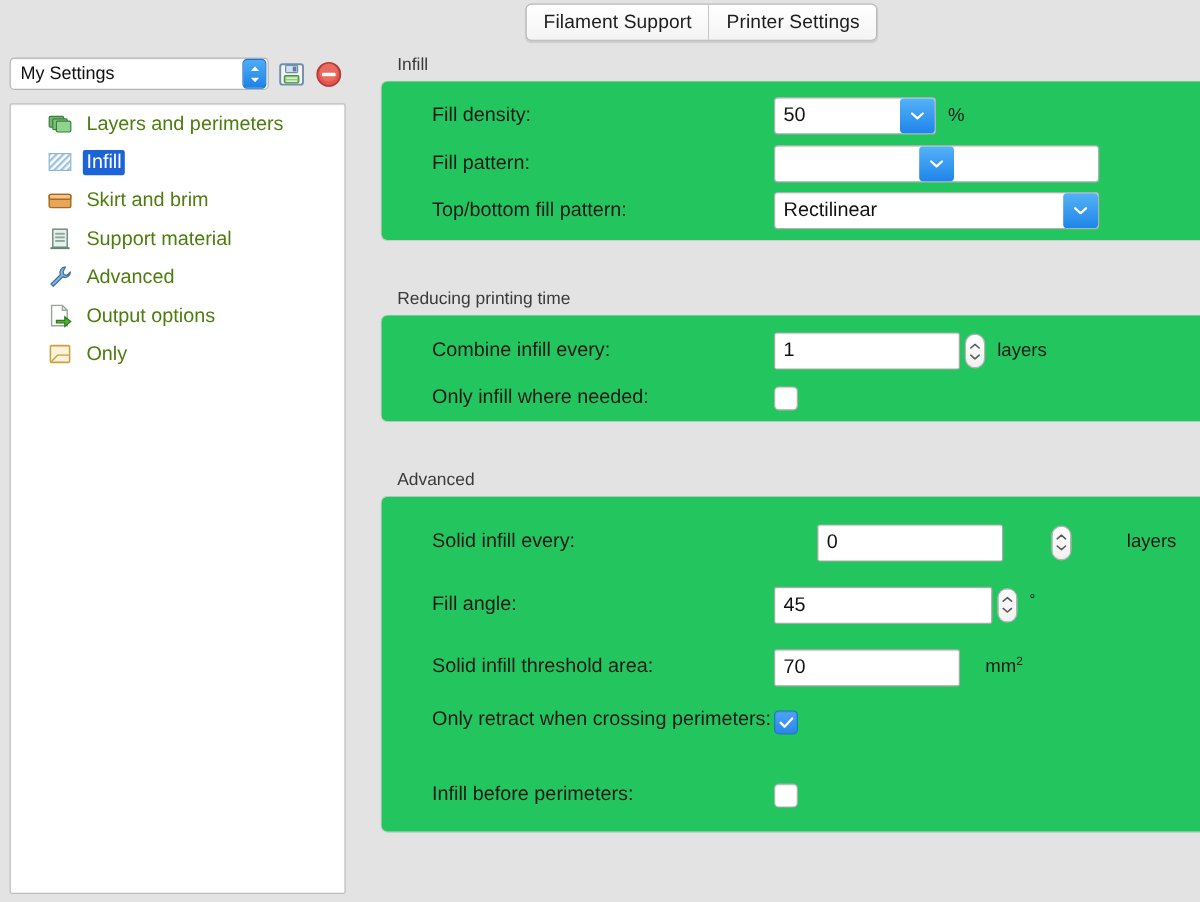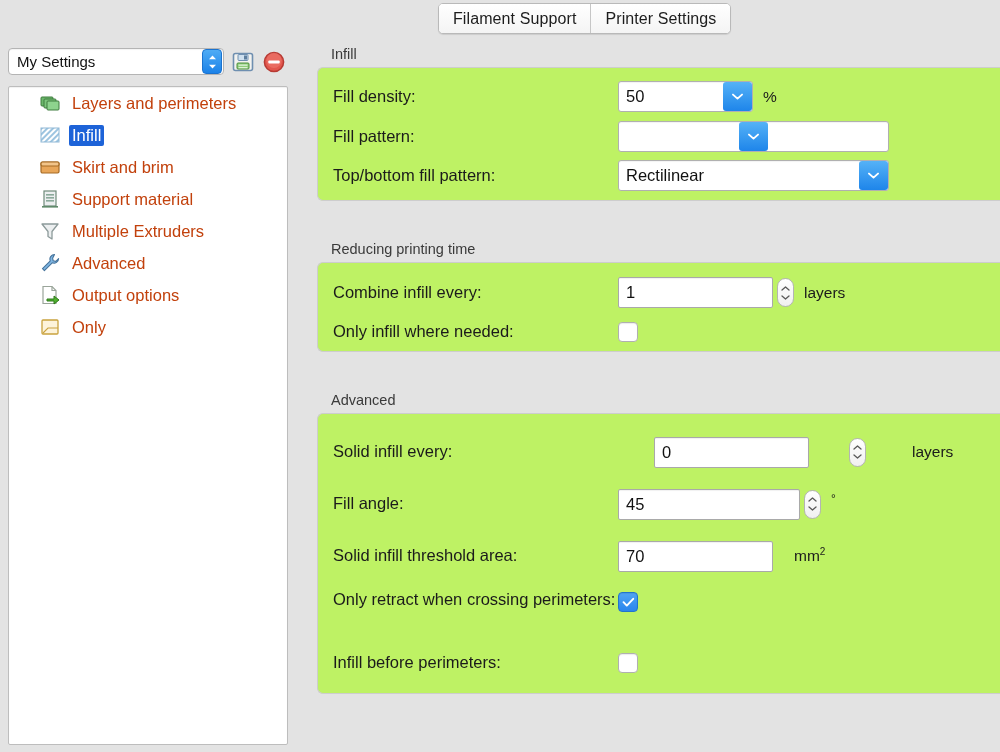--- a/index.html
+++ b/index.html
@@ -78,39 +78,40 @@
     border-radius: 2px;
     overflow: hidden;
     box-shadow: inset 0 1px 1px rgba(0,0,0,0.06);
   }
   .list-item {
     height: 32px; display: flex; align-items: center;
     padding-left: 30px; gap: 8px;
   }
   .li-icon { width: 22px; height: 22px; flex: 0 0 auto; display:block; }
   .li-label {
-    font-size: 16.5px; color: #c2410c; white-space: nowrap;
+    font-size: 16.5px; color: #4d7c0f; white-space: nowrap;
     padding: 1px 3px; border-radius: 2px;
   }
   .list-item.selected .li-label { background: #1d63d8; color: #ffffff; }
 
   
   #panel { position: absolute; left: 317px; top: 46px; right: 0; bottom: 0; }
 
   .grp-title {
     font-size: 14.5px; color: #3a3a3a;
     padding-left: 14px; margin-bottom: 5px;
   }
   .grp-box {
-    background: #bef264;
+    background: #22c55e;
     border: 1px solid #cdcdcd;
     border-right: none;
     border-top-left-radius: 6px;
     border-bottom-left-radius: 6px;
     position: relative;
+    padding-left: 27px;
   }
 
   .row { display: flex; align-items: center; position: relative; }
   .row-lbl {
     font-size: 16.5px; color: #1b1b1b;
     width: 300px; padding-left: 15px;
     line-height: 1.18;
   }
 
   
@@ -249,28 +250,20 @@
           <rect x="7" y="6" width="8" height="1.6" fill="#8aa99a"></rect>
           <rect x="7" y="9" width="8" height="1.6" fill="#8aa99a"></rect>
           <rect x="7" y="12" width="8" height="1.6" fill="#8aa99a"></rect>
           <rect x="3" y="18" width="16" height="1.6" fill="#5f8a6a"></rect>
         </svg>
       </span>
       <span class="li-label">Support material</span>
     </div>
 
 
-    <div class="list-item">
-      <span class="li-icon">
-        <svg width="22" height="22" viewBox="0 0 22 22">
-          <path d="M3 4 H19 L13 11.5 V19 L9 16.5 V11.5 Z" fill="#eceff0" stroke="#8c9a9a" stroke-width="1.3" stroke-linejoin="round"></path>
-        </svg>
-      </span>
-      <span class="li-label">Multiple Extruders</span>
-    </div>
 
     <div class="list-item">
       <span class="li-icon">
         <svg width="22" height="22" viewBox="0 0 22 22">
           <path d="M15.5 2.5 a4.6 4.6 0 0 0 -4.2 6.4 L3.5 16.7 l1.9 1.9 l7.8 -7.8 a4.6 4.6 0 0 0 6.4 -4.2 l-2.8 2.8 l-2.6 -0.6 l-0.6 -2.6 z" fill="#7fb6e3" stroke="#46739b" stroke-width="1.1" stroke-linejoin="round"></path>
         </svg>
       </span>
       <span class="li-label">Advanced</span>
     </div>
 

